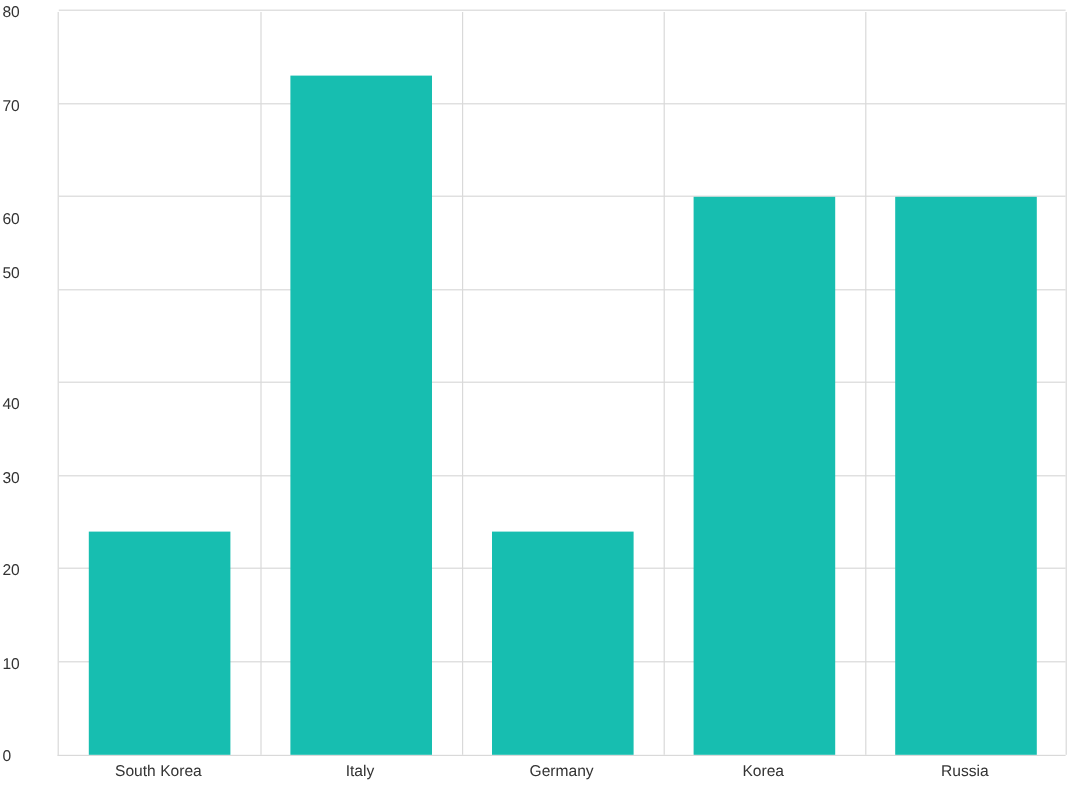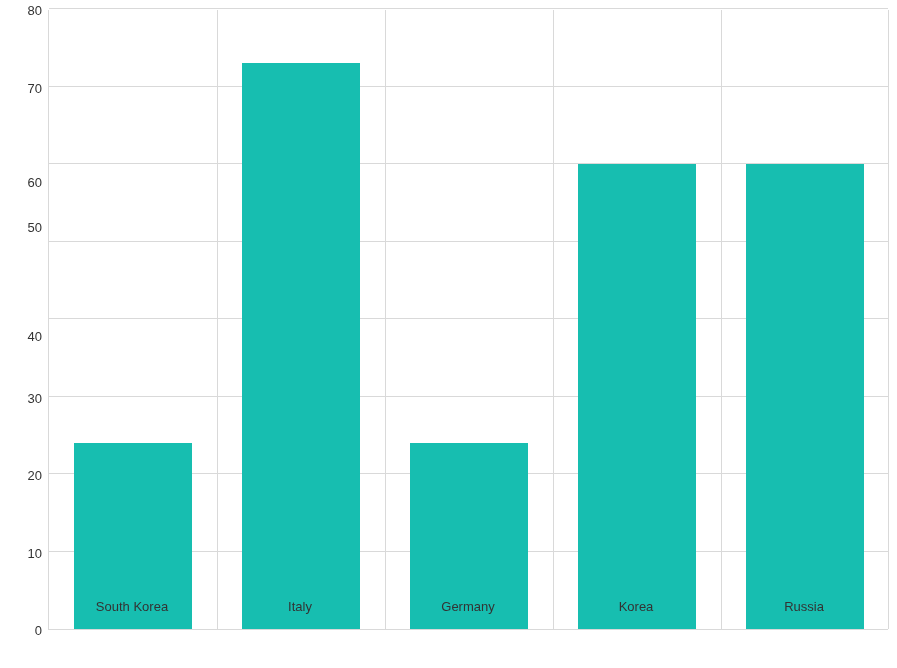--- a/index.html
+++ b/index.html
@@ -39,29 +39,29 @@
     position: absolute;
     top: 0;
     height: 100%;
     width: 0;
     border-left: 1px solid #d9d9d9;
   }
   .y-tick {
     position: absolute;
     right: 855px; 
     width: 40px;
-    text-align: right;
+    text-align: left;
     color: #333333;
     font-size: 13px;
     line-height: 1;
     transform: translateY(-50%);
   }
   .x-tick {
     position: absolute;
-    top: 600px;
+    top: 636px;
     text-align: right;
     color: #333333;
     font-size: 13px;
     line-height: 1;
     transform: translateX(-50%);
     white-space: nowrap;
   }
   .bar {
     position: absolute;
     bottom: 0;

